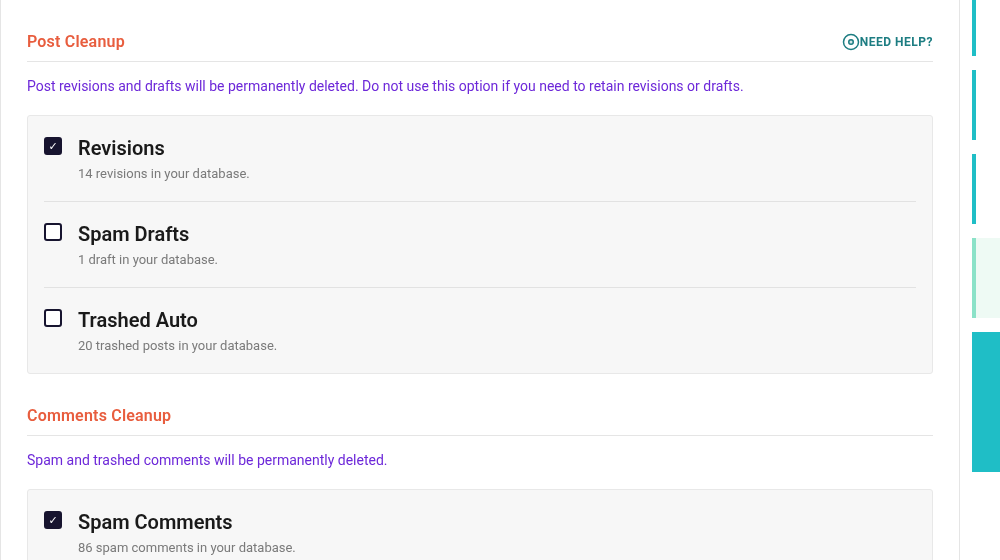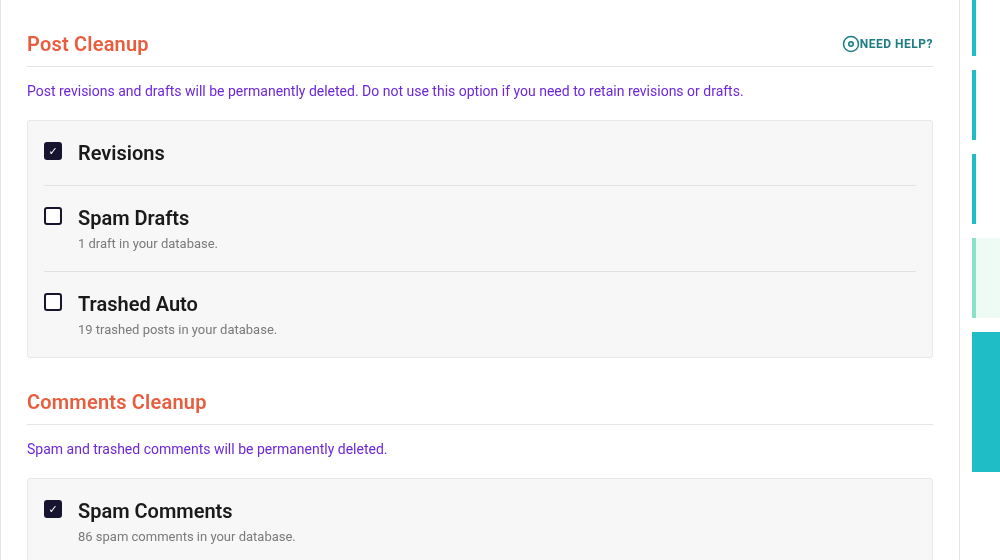--- a/index.html
+++ b/index.html
@@ -28,21 +28,21 @@
     }
     .section-header {
       display: flex;
       justify-content: space-between;
       align-items: center;
       border-bottom: 1px solid #e5e5e5;
       padding-bottom: 10px;
     }
     .section-title {
       color: #e85d3e;
-      font-size: 20px;
+      font-size: 16px;
       font-weight: 600;
       letter-spacing: 0.2px;
     }
     .need-help {
       display: flex;
       align-items: center;
       gap: 0;
       color: #1d7d82;
       font-size: 12px;
       font-weight: 700;
@@ -160,36 +160,37 @@
     </div>
     <div class="section-description">Post revisions and drafts will be permanently deleted. Do not use this option if you need to retain revisions or drafts.</div>
 
     <div class="options-box">
       <div class="option-row">
         <div class="checkbox checked">
           <span class="checkmark">✓</span>
         </div>
         <div class="option-content">
           <div class="option-label">Revisions</div>
+          <div class="option-sub">14 revisions in your database.</div>
         </div>
       </div>
 
       <div class="option-row">
         <div class="checkbox"></div>
         <div class="option-content">
           <div class="option-label">Spam Drafts</div>
           <div class="option-sub">1 draft in your database.</div>
         </div>
       </div>
 
       <div class="option-row">
         <div class="checkbox"></div>
         <div class="option-content">
           <div class="option-label">Trashed Auto</div>
-          <div class="option-sub">19 trashed posts in your database.</div>
+          <div class="option-sub">20 trashed posts in your database.</div>
         </div>
       </div>
     </div>
   </div>
 
   <div class="section">
     <div class="section-header">
       <div class="section-title">Comments Cleanup</div>
     </div>
     <div class="section-description">Spam and trashed comments will be permanently deleted.</div>

